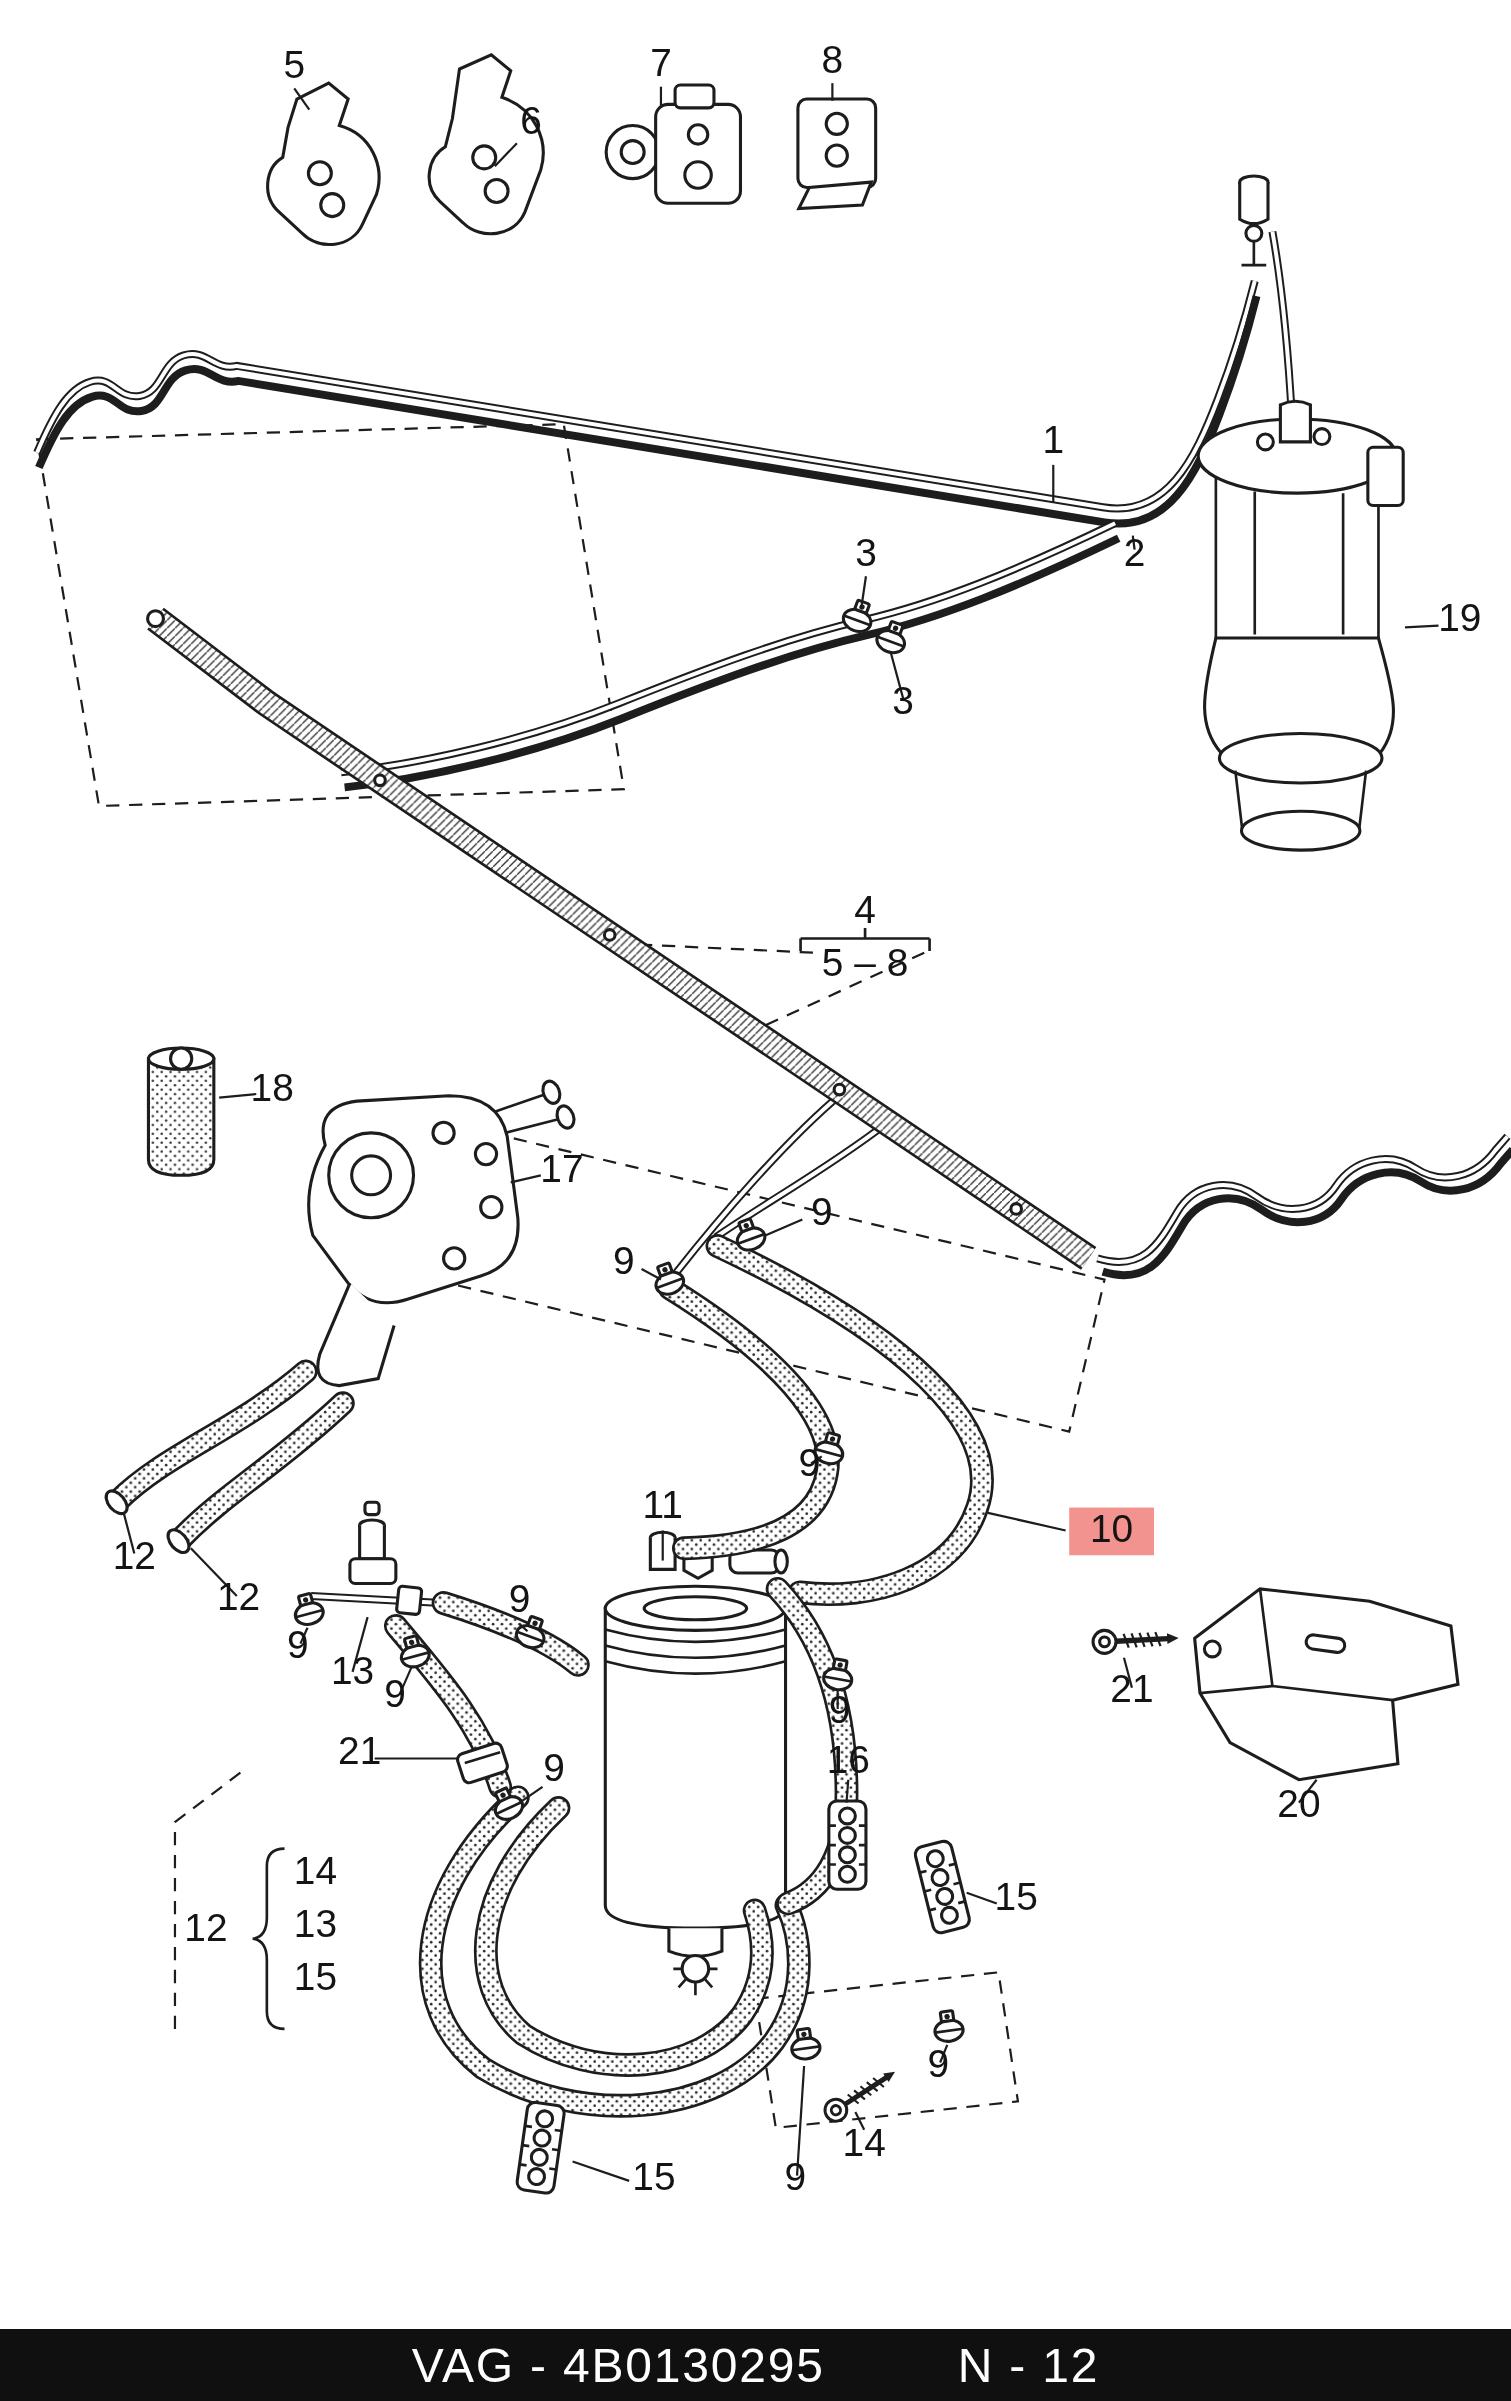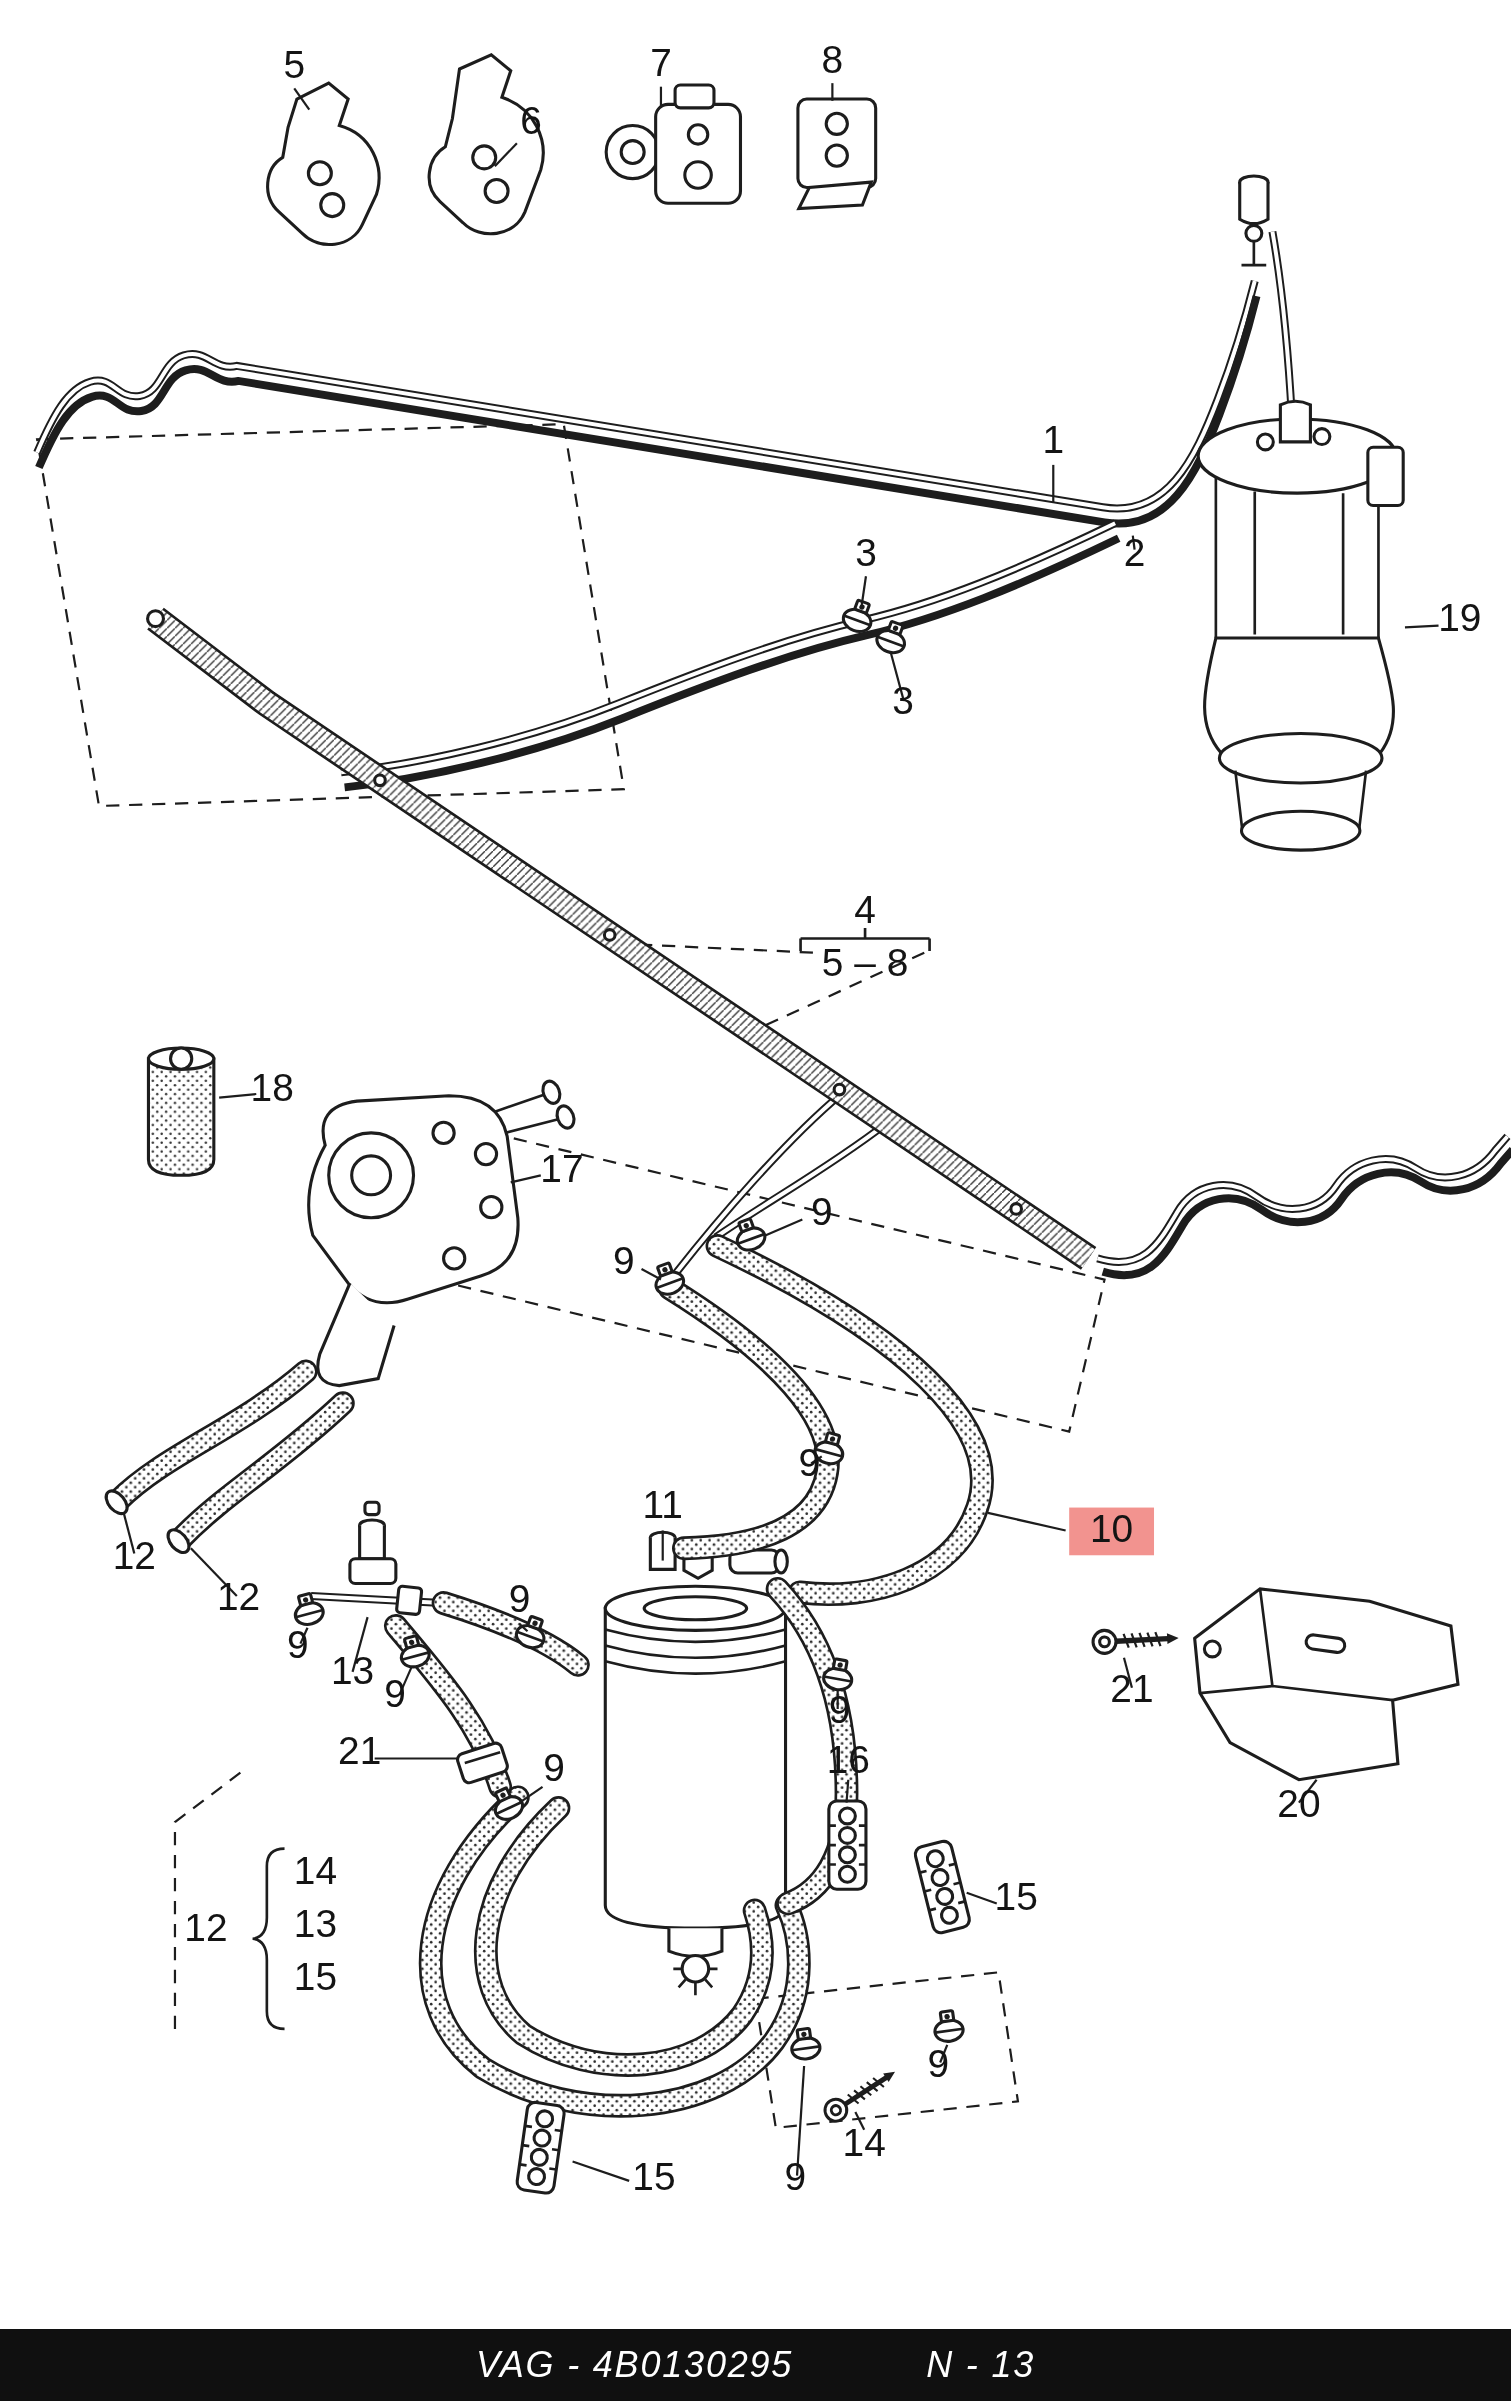--- a/index.html
+++ b/index.html
@@ -12,21 +12,21 @@
   .tube-i{fill:none;stroke:#fff;stroke-width:4.5;}
   .hose-o{fill:none;stroke:#1d1d1d;stroke-width:27;stroke-linecap:round;}
   .hose-i{fill:none;stroke:url(#hosePat);stroke-width:21;stroke-linecap:round;}
   .cond-o{fill:none;stroke:#1d1d1d;stroke-width:31;}
   .cond-i{fill:none;stroke:url(#hatchPat);stroke-width:25;}
   .dash{fill:none;stroke:#1d1d1d;stroke-width:2.5;stroke-dasharray:15 11;}
   .leader{stroke:#1d1d1d;stroke-width:2.5;}
   .lbl{font-family:"Liberation Sans",sans-serif;font-size:44px;fill:#141414;text-anchor:middle;}
   .footer{position:absolute;left:0;right:0;bottom:0;height:72px;background:#101010;
           color:#fff;display:flex;align-items:center;justify-content:center;gap:133px;
-          font-size:36px;letter-spacing:1.8px;font-style:italic;}
+          font-size:48px;letter-spacing:1.8px;}
 </style>
 </head>
 <body>
 
 <div class="page">
 
 <svg class="diagram" width="1511" height="2401" viewBox="0 0 1710 2717" xmlns="http://www.w3.org/2000/svg">
 
   <defs>
     <pattern id="hosePat" patternUnits="userSpaceOnUse" width="10" height="10">
@@ -337,17 +337,17 @@
     <text class="lbl" x="233" y="2196">12</text>
     <text class="lbl" x="740" y="2478">15</text>
     <text class="lbl" x="900" y="2478">9</text>
     <text class="lbl" x="978" y="2440">14</text>
     <text class="lbl" x="1062" y="2350">9</text>
   </g>
 </svg>
 
 <div class="footer">
   <span>VAG - 4B0130295</span>
-  <span>N - 13</span>
+  <span>N - 12</span>
 </div>
 
 </div>
 
 
 </body></html>

